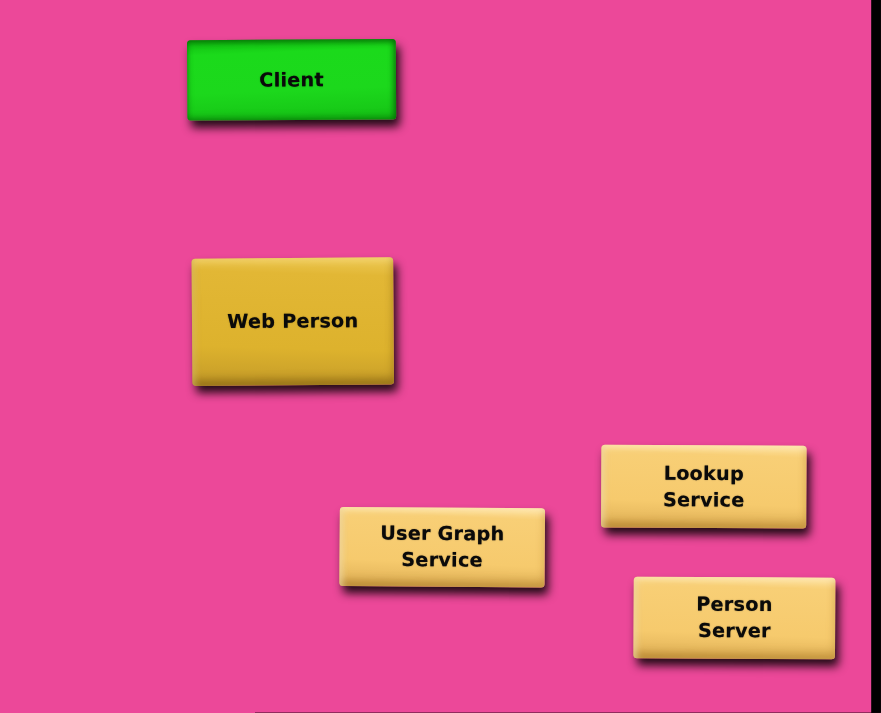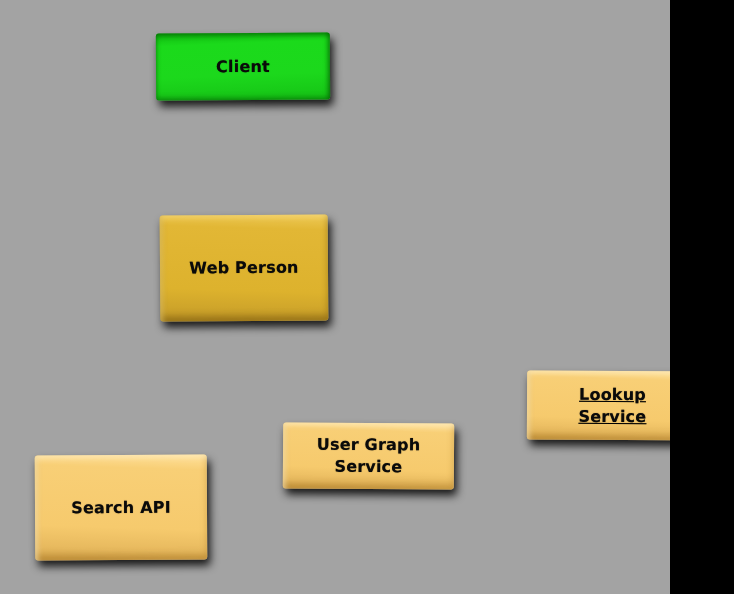--- a/index.html
+++ b/index.html
@@ -2,23 +2,23 @@
 <html><head>
 <meta charset="utf-8">
 <style>
   html, body {
     margin: 0;
     padding: 0;
     background: #000000;
   }
   .stage {
     position: relative;
-    width: 670px;
+    width: 726px;
     height: 594px;
-    background: #a3a3a3;
+    background: #ec4899;
     overflow: hidden;
     font-family: "DejaVu Sans", "Liberation Sans", sans-serif;
   }
   .node {
     position: absolute;
     display: flex;
     align-items: center;
     justify-content: center;
     text-align: center;
     border-radius: 3px;
@@ -65,28 +65,29 @@
 <div class="stage">
 
   <div class="node fill-green" style="left:156px; top:33px; width:174px; height:67px; transform:rotate(-0.3deg);">
     <span class="label">Client</span>
   </div>
 
   <div class="node fill-gold" style="left:160px; top:215px; width:168px; height:106px; transform:rotate(-0.4deg);">
     <span class="label">Web Person</span>
   </div>
 
-  <div class="node fill-tan" style="left:527px; top:371px; width:171px; height:69px; transform:rotate(0.3deg);text-decoration:underline;">
+  <div class="node fill-tan" style="left:501px; top:371px; width:171px; height:69px; transform:rotate(0.3deg);">
     <span class="label">Lookup
 Service</span>
   </div>
 
   <div class="node fill-tan" style="left:283px; top:423px; width:171px; height:66px; transform:rotate(0.4deg);">
     <span class="label">User Graph
 Service</span>
   </div>
 
-  <div class="node fill-tan" style="left:35px; top:455px; width:172px; height:105px; transform:rotate(-0.3deg);">
-    <span class="label">Search API</span>
+
+  <div class="node fill-tan" style="left:528px; top:481px; width:168px; height:68px; transform:rotate(0.3deg);">
+    <span class="label">Person
+Server</span>
   </div>
-
 
 </div>
 
 </body></html>

